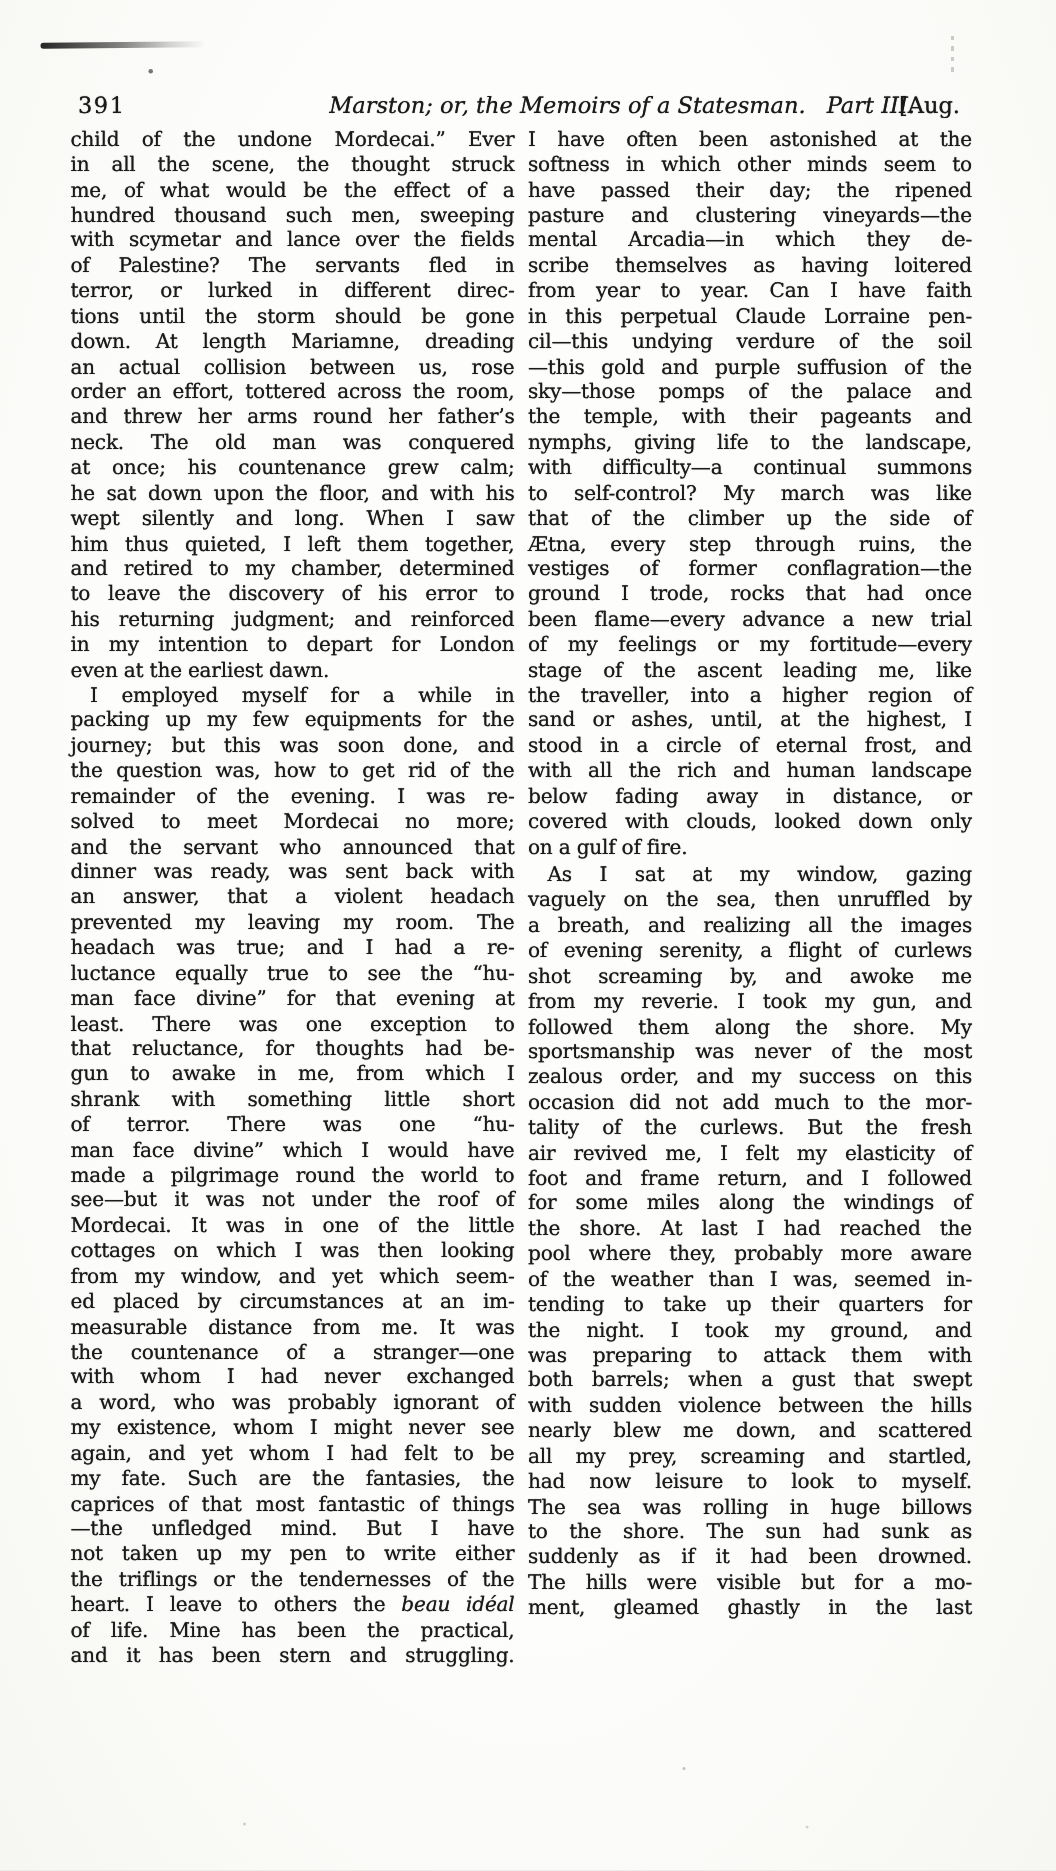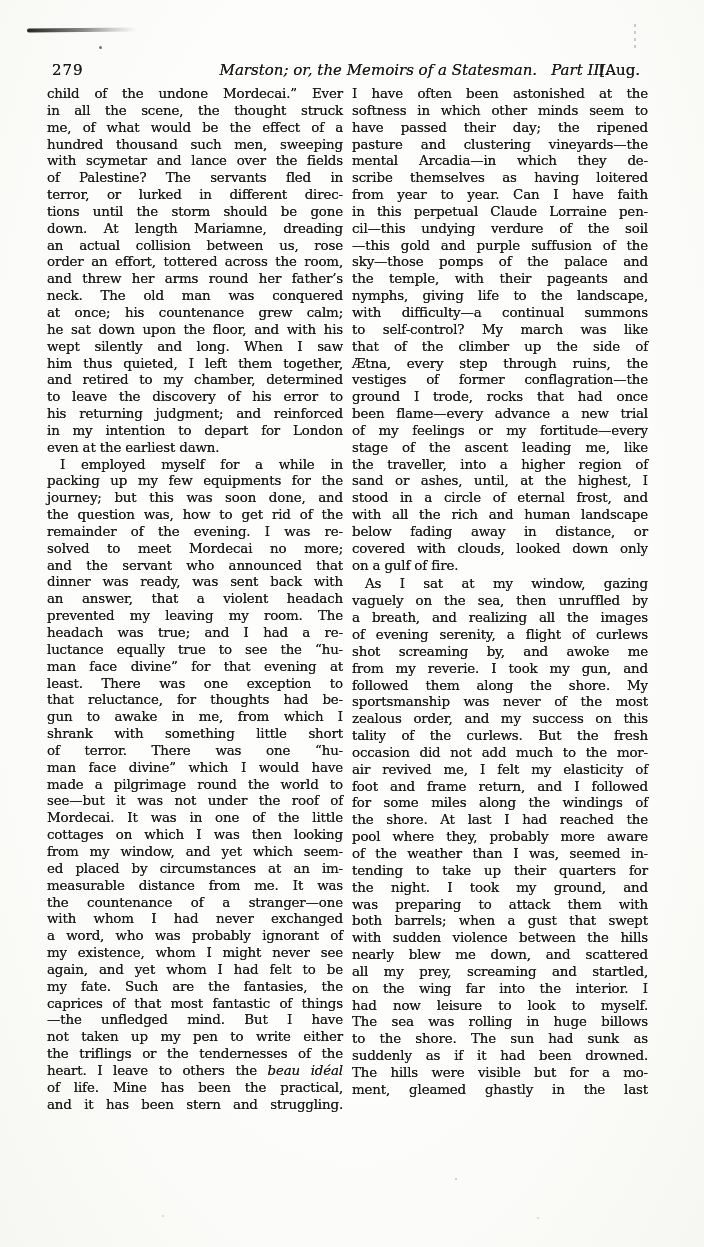--- a/index.html
+++ b/index.html
@@ -47,21 +47,21 @@
 
   <div class="smudge"></div>
   <div class="inkdot"></div>
   <div class="vmark"></div>
   <div class="speck s1"></div>
   <div class="speck s2"></div>
   <div class="speck s3"></div>
   <div class="speck s4"></div>
 
   <div class="hdr">
-    <span class="pageno">279</span>
+    <span class="pageno">391</span>
     <span class="titlegrp"><span class="title">Marston; or, the Memoirs of a Statesman.</span><span class="part">Part III.</span></span>
     <span class="month">[Aug.</span>
   </div>
 
   <div class="columns">
     <div class="col left">
         <div class="block">
           <div class="line">child of the undone Mordecai.” Ever</div>
           <div class="line">in all the scene, the thought struck</div>
           <div class="line">me, of what would be the effect of a</div>
@@ -162,36 +162,35 @@
         <div class="block gap">
           <div class="line indent">As I sat at my window, gazing</div>
           <div class="line">vaguely on the sea, then unruffled by</div>
           <div class="line">a breath, and realizing all the images</div>
           <div class="line">of evening serenity, a flight of curlews</div>
           <div class="line">shot screaming by, and awoke me</div>
           <div class="line">from my reverie. I took my gun, and</div>
           <div class="line">followed them along the shore. My</div>
           <div class="line">sportsmanship was never of the most</div>
           <div class="line">zealous order, and my success on this</div>
+          <div class="line">occasion did not add much to the mor-</div>
           <div class="line">tality of the curlews. But the fresh</div>
-          <div class="line">occasion did not add much to the mor-</div>
           <div class="line">air revived me, I felt my elasticity of</div>
           <div class="line">foot and frame return, and I followed</div>
           <div class="line">for some miles along the windings of</div>
           <div class="line">the shore. At last I had reached the</div>
           <div class="line">pool where they, probably more aware</div>
           <div class="line">of the weather than I was, seemed in-</div>
           <div class="line">tending to take up their quarters for</div>
           <div class="line">the night. I took my ground, and</div>
           <div class="line">was preparing to attack them with</div>
           <div class="line">both barrels; when a gust that swept</div>
           <div class="line">with sudden violence between the hills</div>
           <div class="line">nearly blew me down, and scattered</div>
           <div class="line">all my prey, screaming and startled,</div>
-          <div class="line">on the wing far into the interior. I</div>
           <div class="line">had now leisure to look to myself.</div>
           <div class="line">The sea was rolling in huge billows</div>
           <div class="line">to the shore. The sun had sunk as</div>
           <div class="line">suddenly as if it had been drowned.</div>
           <div class="line">The hills were visible but for a mo-</div>
           <div class="line">ment, gleamed ghastly in the last</div>
         </div>
       </div>
   </div>
 

